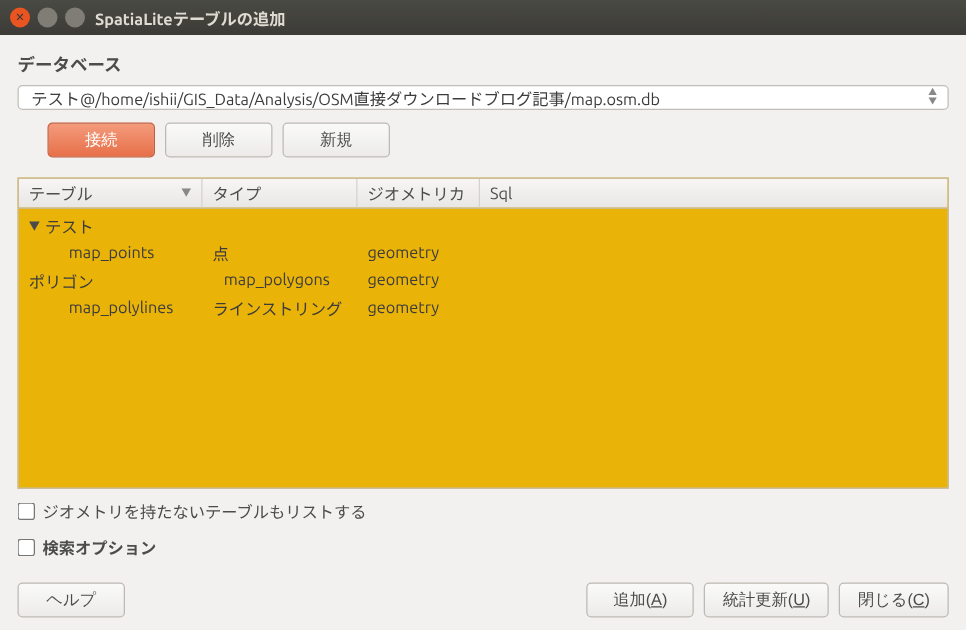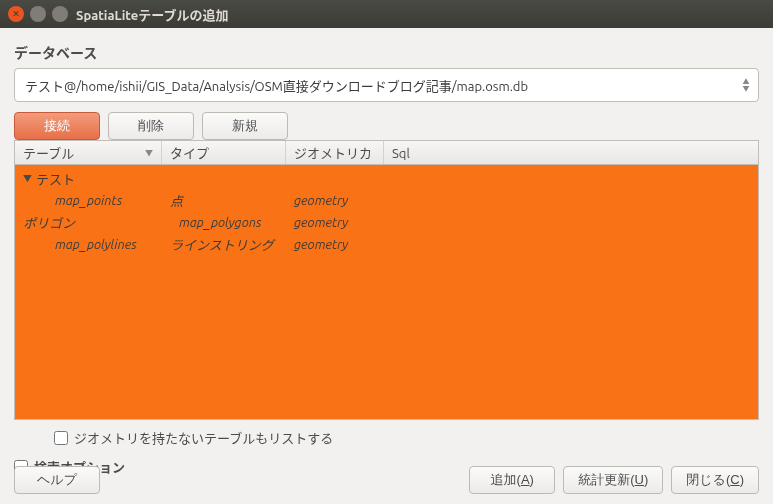--- a/index.html
+++ b/index.html
@@ -26,21 +26,21 @@
   display: flex; align-items: center; justify-content: center;
   font-size: 9px; color: #3a3a3a;
 }
 .win-close { background: #e95420; }
 .win-min, .win-max { background: #807d77; }
 .titlebar-title { color: #dfdbd2; font-weight: bold; font-size: 13px; margin-left: 0; }
 .content { padding: 14px 14px 10px 14px; }
 .section-label { font-weight: bold; font-size: 14px; margin-bottom: 6px; color: #4c4c4c; }
 .db-select {
   width: 100%;
-  height: 34px;
+  height: 20px;
   background: #fff;
   border: 1px solid #c1bdb8;
   border-radius: 4px;
   padding: 0 28px 0 10px;
   font-size: 13px;
   color: #3c3c3c;
   position: relative;
   display: flex;
   align-items: center;
 }
@@ -60,26 +60,27 @@
   color: #4c4c4c;
   font-size: 13px;
   cursor: pointer;
   padding: 0 14px;
 }
 .btn:disabled { color: #a8a5a1; }
 .btn-primary {
   background: linear-gradient(to bottom, #f39b7c, #e77049);
   border: 1px solid #c45c3a;
   color: #fff;
+  margin-left: 24px;
 }
 .table-wrap {
-  margin-top: 0;
+  margin-top: 16px;
   border: 1px solid #c1bdb8;
-  background: #f97316;
-  height: 280px;
+  background: #eab308;
+  height: 249px;
   overflow: auto;
 }
 .thead {
   display: flex;
   background: linear-gradient(to bottom, #f7f6f5, #e9e7e4);
   border-bottom: 1px solid #c1bdb8;
   height: 24px;
 }
 .th {
   border-right: 1px solid #d5d2cd;
@@ -90,25 +91,25 @@
   align-items: center;
   gap: 4px;
 }
 .th .sort { font-size: 8px; color: #888; margin-left: auto; }
 .col-table { width: 147px; }
 .col-type { width: 124px; }
 .col-geom { width: 98px; }
 .col-sql { flex: 1; border-right: none; }
 .tbody { padding: 2px 0; }
 .trow { display: flex; height: 22px; align-items: center; }
-.tcell { padding: 0 8px; font-size: 13px; color: #3c3c3c; font-style: italic; }
+.tcell { padding: 0 8px; font-size: 13px; color: #3c3c3c; }
 .group-row { padding-left: 8px; display: flex; align-items: center; gap: 4px; height: 22px; }
 .triangle { font-size: 9px; color: #4a4a4a; }
 .indent { padding-left: 40px; }
-.check-row { margin-top: 8px; display: flex; align-items: center; justify-content: space-between; margin-left: 40px; }
+.check-row { margin-top: 8px; display: flex; align-items: center; justify-content: space-between; }
 .check-item { display: flex; align-items: center; gap: 6px; font-size: 13px; color: #4c4c4c; }
 .check-item input { width: 14px; height: 14px; }
 .check-bold { font-weight: bold; margin-top: 10px; }
 .footer {
   position: absolute;
   bottom: 10px;
   left: 14px;
   right: 14px;
   display: flex;
   align-items: center;

